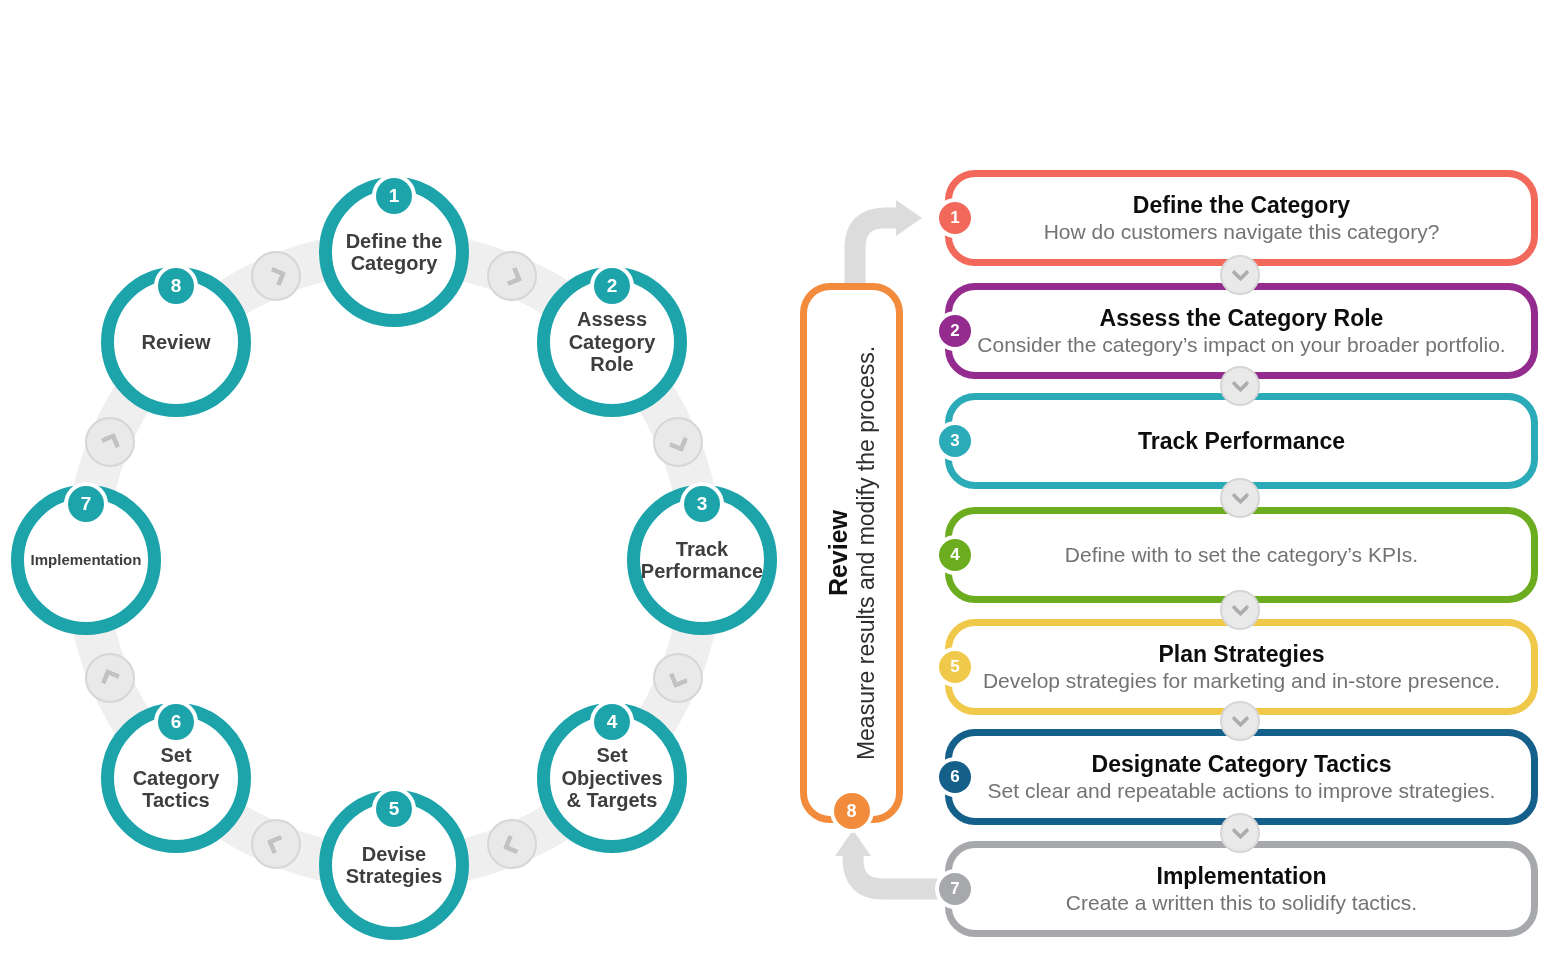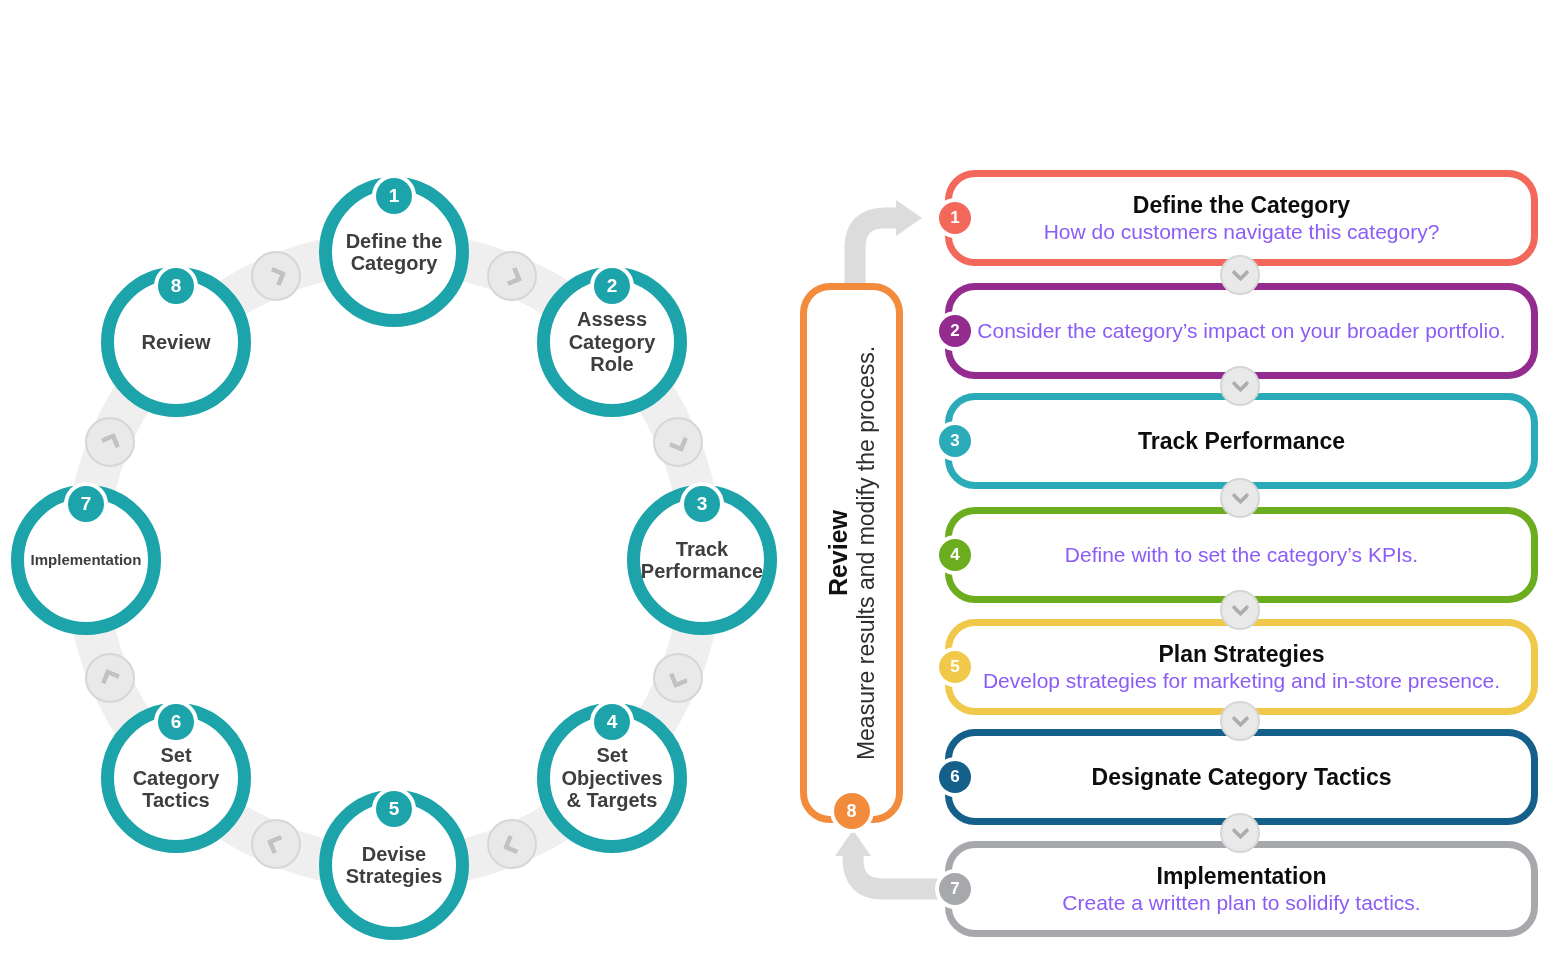--- a/index.html
+++ b/index.html
@@ -68,21 +68,21 @@
   }
 
   
   .card {
     position:absolute; left:945px; width:593px; height:96px;
     border:7px solid #888; border-radius:30px; background:#fff; z-index:5;
     display:flex; flex-direction:column; align-items:center; justify-content:center;
     text-align:center; padding:4px 18px;
   }
   .card-title { font-size:23px; font-weight:bold; color:#0D0D0D; line-height:1.25; }
-  .card-desc  { font-size:21px; color:#8b5cf6; line-height:1.25; }
+  .card-desc  { font-size:21px; color:#737373; line-height:1.25; }
   .card-badge {
     position:absolute; left:-13px; top:50%; transform:translateY(-50%);
     width:32px; height:32px; border-radius:50%; background:#888;
     box-shadow:0 0 0 4px #fff; color:#fff; font-weight:bold; font-size:17px;
     display:flex; align-items:center; justify-content:center; z-index:6;
   }
   .connector {
     position:absolute; left:1220px; width:40px; height:40px; border-radius:50%;
     background:#E9E9E9; border:2px solid #D6D6D6; z-index:7;
     display:flex; align-items:center; justify-content:center;
@@ -188,43 +188,45 @@
     <div class="rv-badge" style="background: rgb(242, 139, 59);">8</div>
   </div>
 
   <div class="card" style="top: 170px; border-color: rgb(242, 105, 92);">
     <div class="card-badge" style="background: rgb(242, 105, 92);">1</div>
     <div class="card-title">Define the Category</div>
     <div class="card-desc">How do customers navigate this category?</div>
   </div>
   <div class="card" style="top: 283px; border-color: rgb(148, 43, 142);">
     <div class="card-badge" style="background: rgb(148, 43, 142);">2</div>
+    <div class="card-title">Assess the Category Role</div>
     <div class="card-desc">Consider the category’s impact on your broader portfolio.</div>
   </div>
   <div class="card" style="top: 393px; border-color: rgb(43, 170, 183);">
     <div class="card-badge" style="background: rgb(43, 170, 183);">3</div>
     <div class="card-title">Track Performance</div>
   </div>
   <div class="card" style="top: 507px; border-color: rgb(108, 173, 32);">
     <div class="card-badge" style="background: rgb(108, 173, 32);">4</div>
     <div class="card-desc">Define with to set the category’s KPIs.</div>
   </div>
   <div class="card" style="top: 619px; border-color: rgb(240, 201, 75);">
     <div class="card-badge" style="background: rgb(240, 201, 75);">5</div>
     <div class="card-title">Plan Strategies</div>
     <div class="card-desc">Develop strategies for marketing and in-store presence.</div>
   </div>
   <div class="card" style="top: 729px; border-color: rgb(21, 96, 139);">
     <div class="card-badge" style="background: rgb(21, 96, 139);">6</div>
     <div class="card-title">Designate Category Tactics</div>
+    <div class="card-desc">Set clear and repeatable actions to improve strategies.</div>
   </div>
   <div class="card" style="top: 841px; border-color: rgb(166, 168, 171);">
     <div class="card-badge" style="background: rgb(166, 168, 171);">7</div>
     <div class="card-title">Implementation</div>
-    <div class="card-desc">Create a written plan to solidify tactics.</div>
+    <div class="card-desc">Create a written this to solidify tactics.</div>
   </div>
 
   <div class="connector" style="top:255px">
       <span class="chev"></span>
     </div>
   <div class="connector" style="top:366px">
       <span class="chev"></span>
     </div>
   <div class="connector" style="top:478px">
       <span class="chev"></span>

